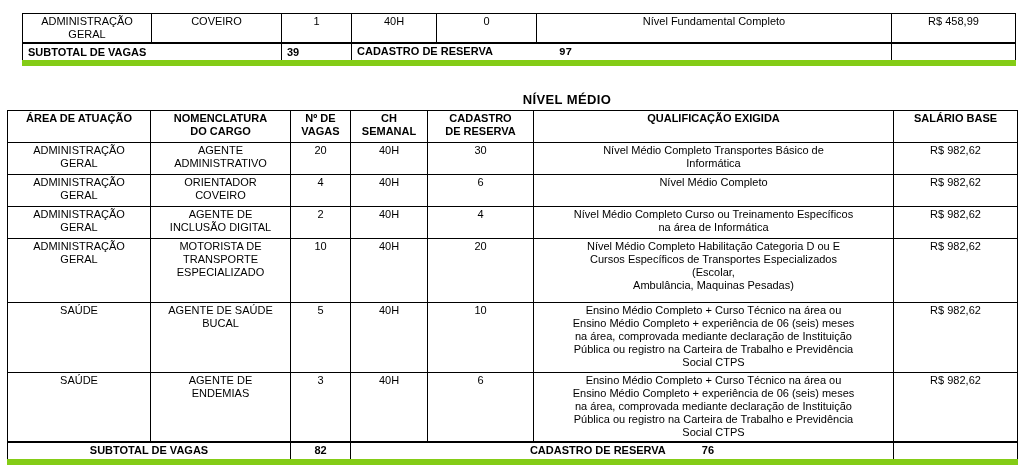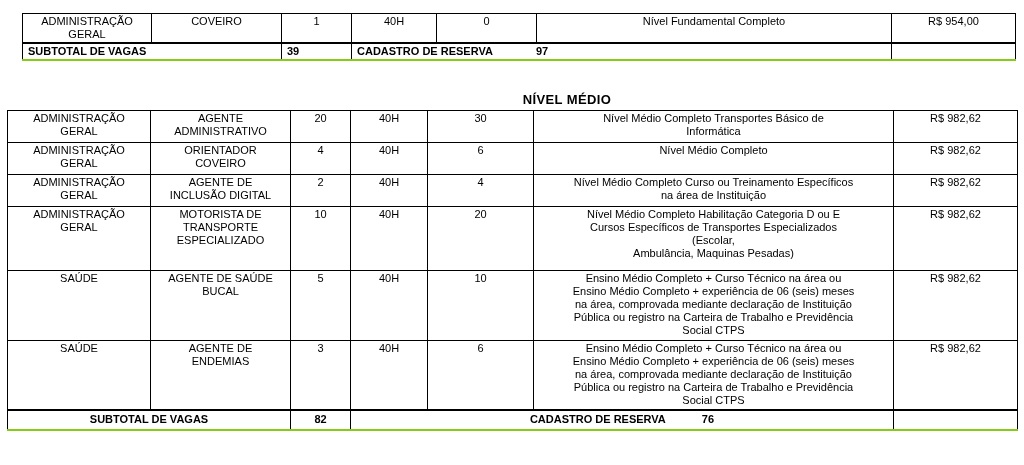--- a/index.html
+++ b/index.html
@@ -24,40 +24,40 @@
     line-height: 13px;
     padding: 1px 3px;
     vertical-align: top;
     text-align: center;
     white-space: pre-line;
     overflow: hidden;
   }
   .hdr td { font-weight: bold; }
   .footer-row td {
     border-top: 2px solid #000000;
-    border-bottom: 2px solid #84cc16;
+    border-bottom: 6px solid #84cc16;
     font-weight: bold;
     white-space: nowrap;
     vertical-align: middle;
   }
   #table-top { left: 22px; top: 13px; width: 993px; }
   #table-top .footer-row td { text-align: left; padding-left: 5px; }
   #section-title {
     position: absolute;
     left: 7px;
     top: 92px;
     width: 1010px;
     text-align: center;
     font-weight: bold;
     font-size: 13px;
     letter-spacing: 0.4px;
     transform: translateX(55px);
   }
   #table-medio { left: 7px; top: 110px; width: 1010px; }
-  .gap-l { display: inline-block; margin-left: 43px; }
+  .gap-l { display: inline-block; margin-left: 66px; font-family: Liberation Mono, monospace; }
   .gap-c { display: inline-block; margin-left: 36px; }
 </style>
 </head>
 <body>
 
 <table id="table-top">
   <colgroup>
     <col style="width:129px">
       <col style="width:130px">
       <col style="width:70px">
@@ -68,21 +68,21 @@
   </colgroup>
   <tbody>
       <tr style="height:29px">
     <td>ADMINISTRAÇÃO
 GERAL</td>
     <td>COVEIRO</td>
     <td>1</td>
     <td>40H</td>
     <td>0</td>
     <td>Nível Fundamental Completo</td>
-    <td>R$ 954,00</td>
+    <td>R$ 458,99</td>
   </tr>
   <tr class="footer-row" style="height:16px">
     <td colspan="2">SUBTOTAL DE VAGAS</td>
     <td>39</td>
     <td colspan="3"><span>CADASTRO DE RESERVA</span><span class="gap-l">97</span></td>
     <td></td>
   </tr>
 </tbody>
   </table>
 
@@ -92,20 +92,33 @@
   <colgroup>
     <col style="width:143px">
       <col style="width:140px">
       <col style="width:60px">
     <col style="width:77px">
       <col style="width:106px">
       <col style="width:360px">
     <col style="width:124px">
   </colgroup>
   <tbody>
+      <tr class="hdr" style="height:32px">
+    <td>ÁREA DE ATUAÇÃO</td>
+    <td>NOMENCLATURA
+DO CARGO</td>
+    <td>Nº DE
+VAGAS</td>
+    <td>CH
+SEMANAL</td>
+    <td>CADASTRO
+DE RESERVA</td>
+    <td>QUALIFICAÇÃO EXIGIDA</td>
+    <td>SALÁRIO BASE</td>
+  </tr>
   <tr style="height:32px">
     <td>ADMINISTRAÇÃO
 GERAL</td>
     <td>AGENTE
 ADMINISTRATIVO</td>
     <td>20</td>
     <td>40H</td>
     <td>30</td>
     <td>Nível Médio Completo Transportes Básico de
 Informática</td>
@@ -124,21 +137,21 @@
   </tr>
   <tr style="height:32px">
     <td>ADMINISTRAÇÃO
 GERAL</td>
     <td>AGENTE DE
 INCLUSÃO DIGITAL</td>
     <td>2</td>
     <td>40H</td>
     <td>4</td>
     <td>Nível Médio Completo Curso ou Treinamento Específicos
-na área de Instituição</td>
+na área de Informática</td>
     <td>R$ 982,62</td>
   </tr>
   <tr style="height:64px">
     <td>ADMINISTRAÇÃO
 GERAL</td>
     <td>MOTORISTA DE
 TRANSPORTE
 ESPECIALIZADO</td>
     <td>10</td>
     <td>40H</td>

